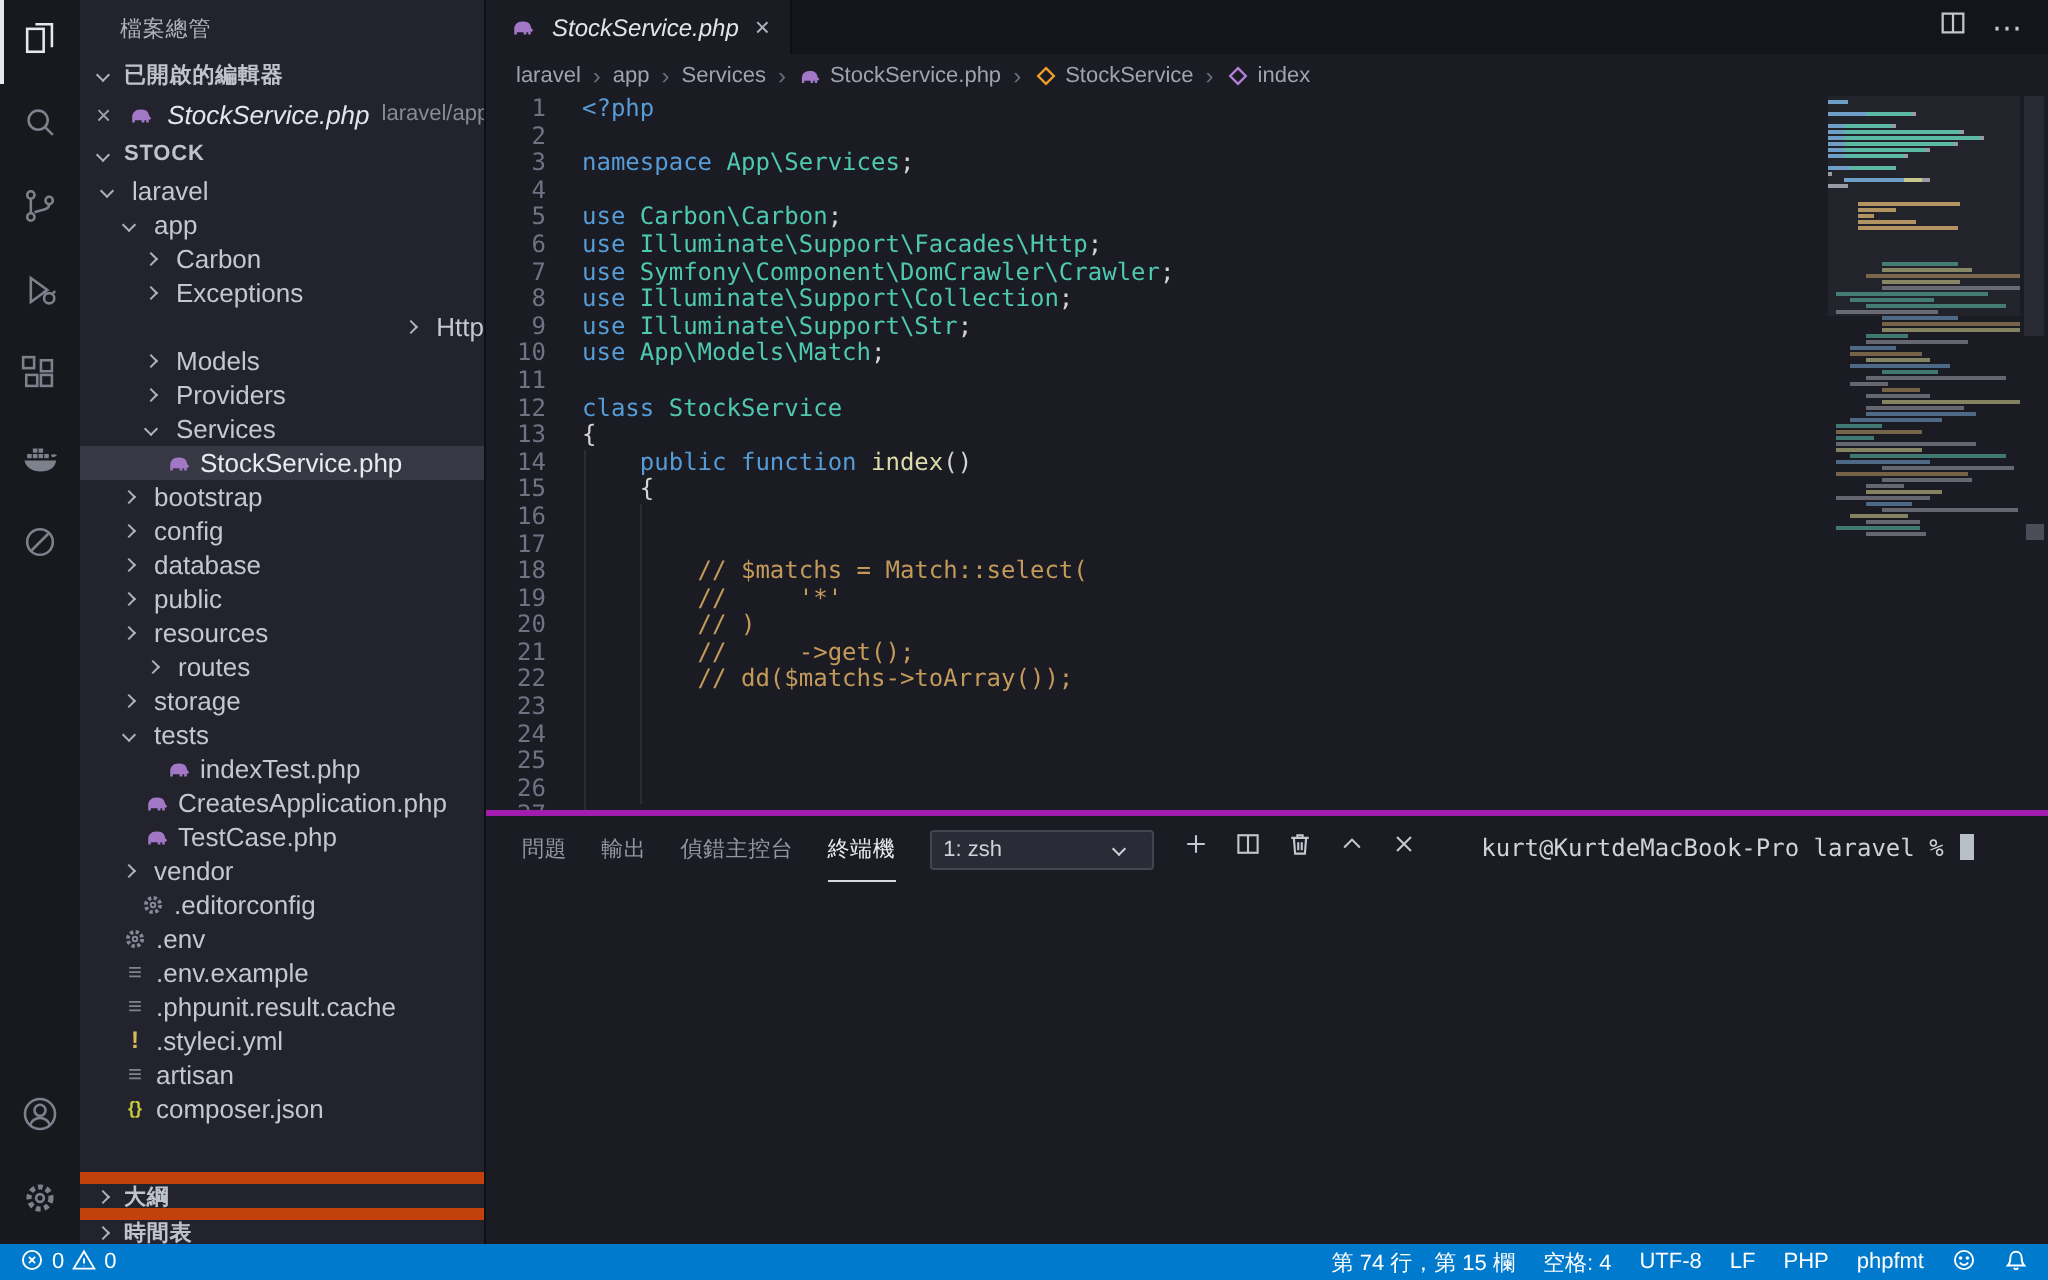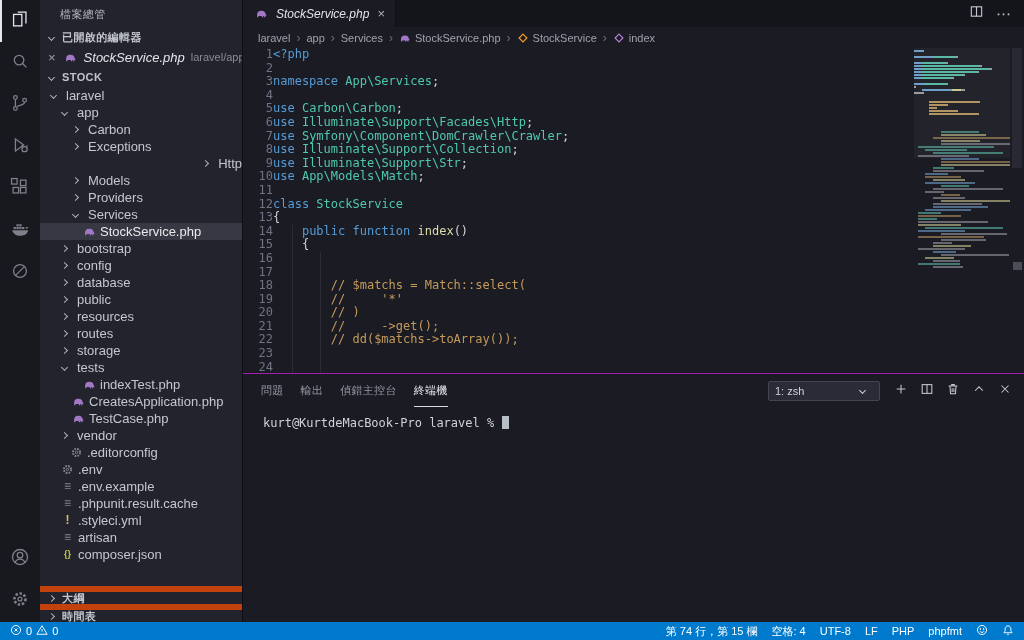--- a/index.html
+++ b/index.html
@@ -51,34 +51,34 @@
   .ellipsis{font-size:15px;letter-spacing:1px;cursor:pointer}
   .breadcrumbs{height:21px;display:flex;align-items:center;gap:6px;padding-left:15px;font-size:11px;color:#9fa3ac;flex:none}
   .bc-sep{color:#6b6f78;font-size:12px}
   .bc-item{display:flex;align-items:center;gap:4px;cursor:pointer}
   .bc-item .fic{width:12px;height:12px}
 
   .editor-wrap{flex:1;position:relative;overflow:hidden;font-family:"DejaVu Sans Mono",monospace;font-size:12px;line-height:13.6px}
   #code-lines{position:absolute;top:0;left:0;right:112px;bottom:0;white-space:pre}
   .code-line{display:flex;height:13.6px}
   .ln{width:30px;text-align:right;color:var(--line-number);flex:none}
-  .ltx{}
+  .ltx{margin-left:18px}
   .tok-k{color:var(--keyword)} .tok-t{color:var(--type)} .tok-f{color:var(--function)}
   .tok-p{color:var(--plain)} .tok-c{color:var(--comment)}
   .guide{position:absolute;width:1px;background:rgba(255,255,255,.08)}
   #minimap{position:absolute;top:2px;right:14px;width:96px;overflow:hidden}
   .mm-row{height:2px;margin-bottom:1px;display:flex}
   .mm-seg{height:2px;flex:none}
   .mm-slider{position:absolute;top:0;right:14px;width:96px;height:110px;background:rgba(255,255,255,.035)}
   .sb-track{position:absolute;top:0;right:0;width:14px;bottom:0}
   .sb-handle{position:absolute;top:0;right:2px;width:10px;height:120px;background:rgba(120,120,135,.16)}
   .ruler-mark{position:absolute;right:2px;top:214px;width:9px;height:8px;background:#4c4c58}
 
   
-  .panel{height:249px;border-top:1px solid #a21caf;display:flex;flex-direction:column;flex:none}
+  .panel{height:217px;border-top:3px solid #a21caf;display:flex;flex-direction:row;flex:none}
   .panel-head{height:33px;display:flex;align-items:center;padding:0 12px 0 18px;flex:none}
   .panel-tab{font-size:11px;color:#9297a1;margin-right:17px;height:100%;display:flex;align-items:center;border-bottom:1px solid transparent;cursor:pointer;letter-spacing:.3px}
   .panel-tab.active{color:#e9eaee;border-bottom-color:#d7d8dc}
   .shell-select{margin-left:auto;width:112px;height:20px;background:#2b2b37;border:1px solid #45454f;border-radius:2px;display:flex;align-items:center;padding:0 6px;font-size:11px;color:#cfd2d8;cursor:pointer}
   .shell-select .chev{margin-left:auto;border-color:#cfd2d8}
   .panel-icons{display:flex;align-items:center;gap:12px;margin-left:14px;color:#c6c9cf}
   .panel-icons svg{width:14px;height:14px;fill:none;stroke:currentColor;stroke-width:1.2;cursor:pointer}
   .terminal{flex:1;padding:9px 0 0 20px;font-family:"DejaVu Sans Mono",monospace;font-size:12px;color:#cfd2d8}
   .cursor{display:inline-block;width:7px;height:13px;background:#b9bfc7;margin-left:8px;vertical-align:-2px}
 
@@ -242,21 +242,21 @@
             <span class="tree-label">database</span>
           </div>
           <div class="tree-row" style="padding-left: 19px;">
             <span class="chev"></span>
             <span class="tree-label">public</span>
           </div>
           <div class="tree-row" style="padding-left: 19px;">
             <span class="chev"></span>
             <span class="tree-label">resources</span>
           </div>
-          <div class="tree-row" style="padding-left: 19px;">
+          <div class="tree-row" style="padding-left: 31px;">
             <span class="chev"></span>
             <span class="tree-label">routes</span>
           </div>
           <div class="tree-row" style="padding-left: 19px;">
             <span class="chev"></span>
             <span class="tree-label">storage</span>
           </div>
           <div class="tree-row" style="padding-left: 19px;">
             <span class="chev down"></span>
             <span class="tree-label">tests</span>

